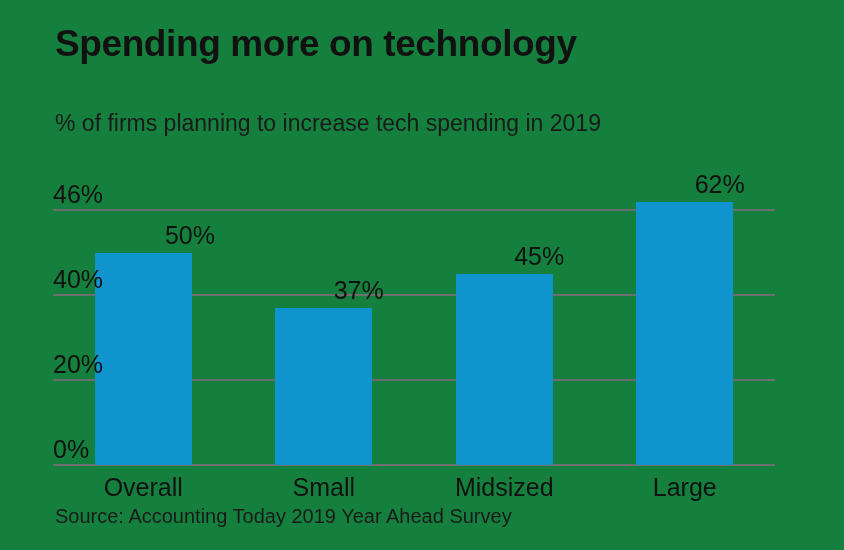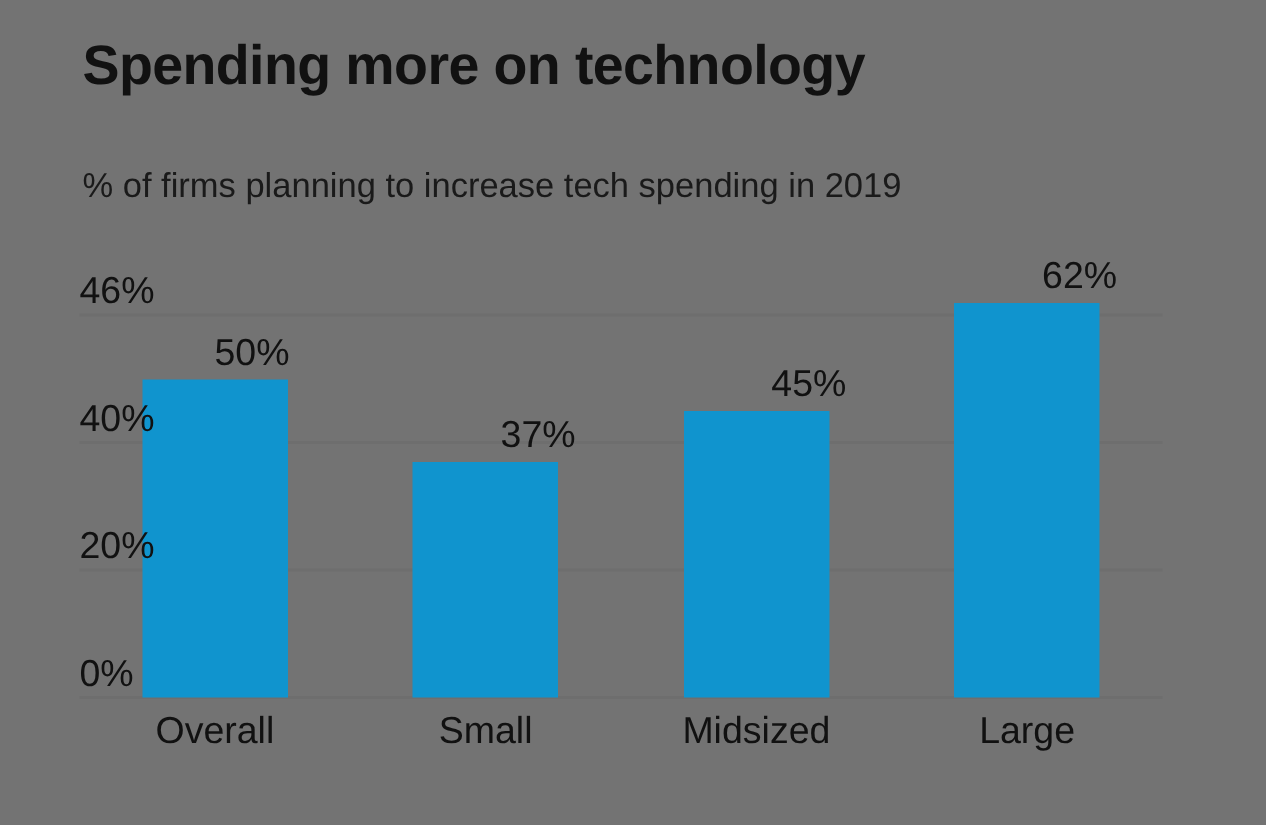--- a/index.html
+++ b/index.html
@@ -14,21 +14,21 @@
     color: #111111;
     overflow: hidden;
     position: relative;
   }
 
   #figure {
     position: absolute;
     left: 0; top: 0;
     width: 844px;
     height: 550px;
-    background: #737373;
+    background: #15803d;
   }
 
   
   #chart-title {
     position: absolute;
     left: 55px;
     top: 22px;
     font-size: 37px;
     font-weight: bold;
     letter-spacing: -0.4px;
@@ -146,27 +146,28 @@
   </div>
 
   <div id="axis-labels">
     <div id="y-tick-labels">
         <div class="y-tick-label" style="top: 435px;">0%</div>
         <div class="y-tick-label" style="top: 350px;">20%</div>
         <div class="y-tick-label" style="top: 265px;">40%</div>
         <div class="y-tick-label" style="top: 180px;">46%</div>
       </div>
     <div id="value-labels">
-        <div class="bar-value" style="left: 73px; width: 120px; top: 220.5px;">50%</div>
+        <div class="bar-value" style="left: 95px; width: 120px; top: 220.5px;">50%</div>
         <div class="bar-value" style="left: 263.75px; width: 120px; top: 275.75px;">37%</div>
         <div class="bar-value" style="left: 444.25px; width: 120px; top: 241.75px;">45%</div>
         <div class="bar-value" style="left: 624.75px; width: 120px; top: 169.5px;">62%</div>
       </div>
     <div id="cat-labels">
         <div class="cat-label" style="left: 53.25px; width: 180px; top: 472px;">Overall</div>
         <div class="cat-label" style="left: 233.75px; width: 180px; top: 472px; text-align: center;">Small</div>
         <div class="cat-label" style="left: 414.25px; width: 180px; top: 472px;">Midsized</div>
         <div class="cat-label" style="left: 594.75px; width: 180px; top: 472px;">Large</div>
       </div>
   </div>
 
+  <div id="source-note">Source: Accounting Today 2019 Year Ahead Survey</div>
 
 </div>
 
 </body></html>

